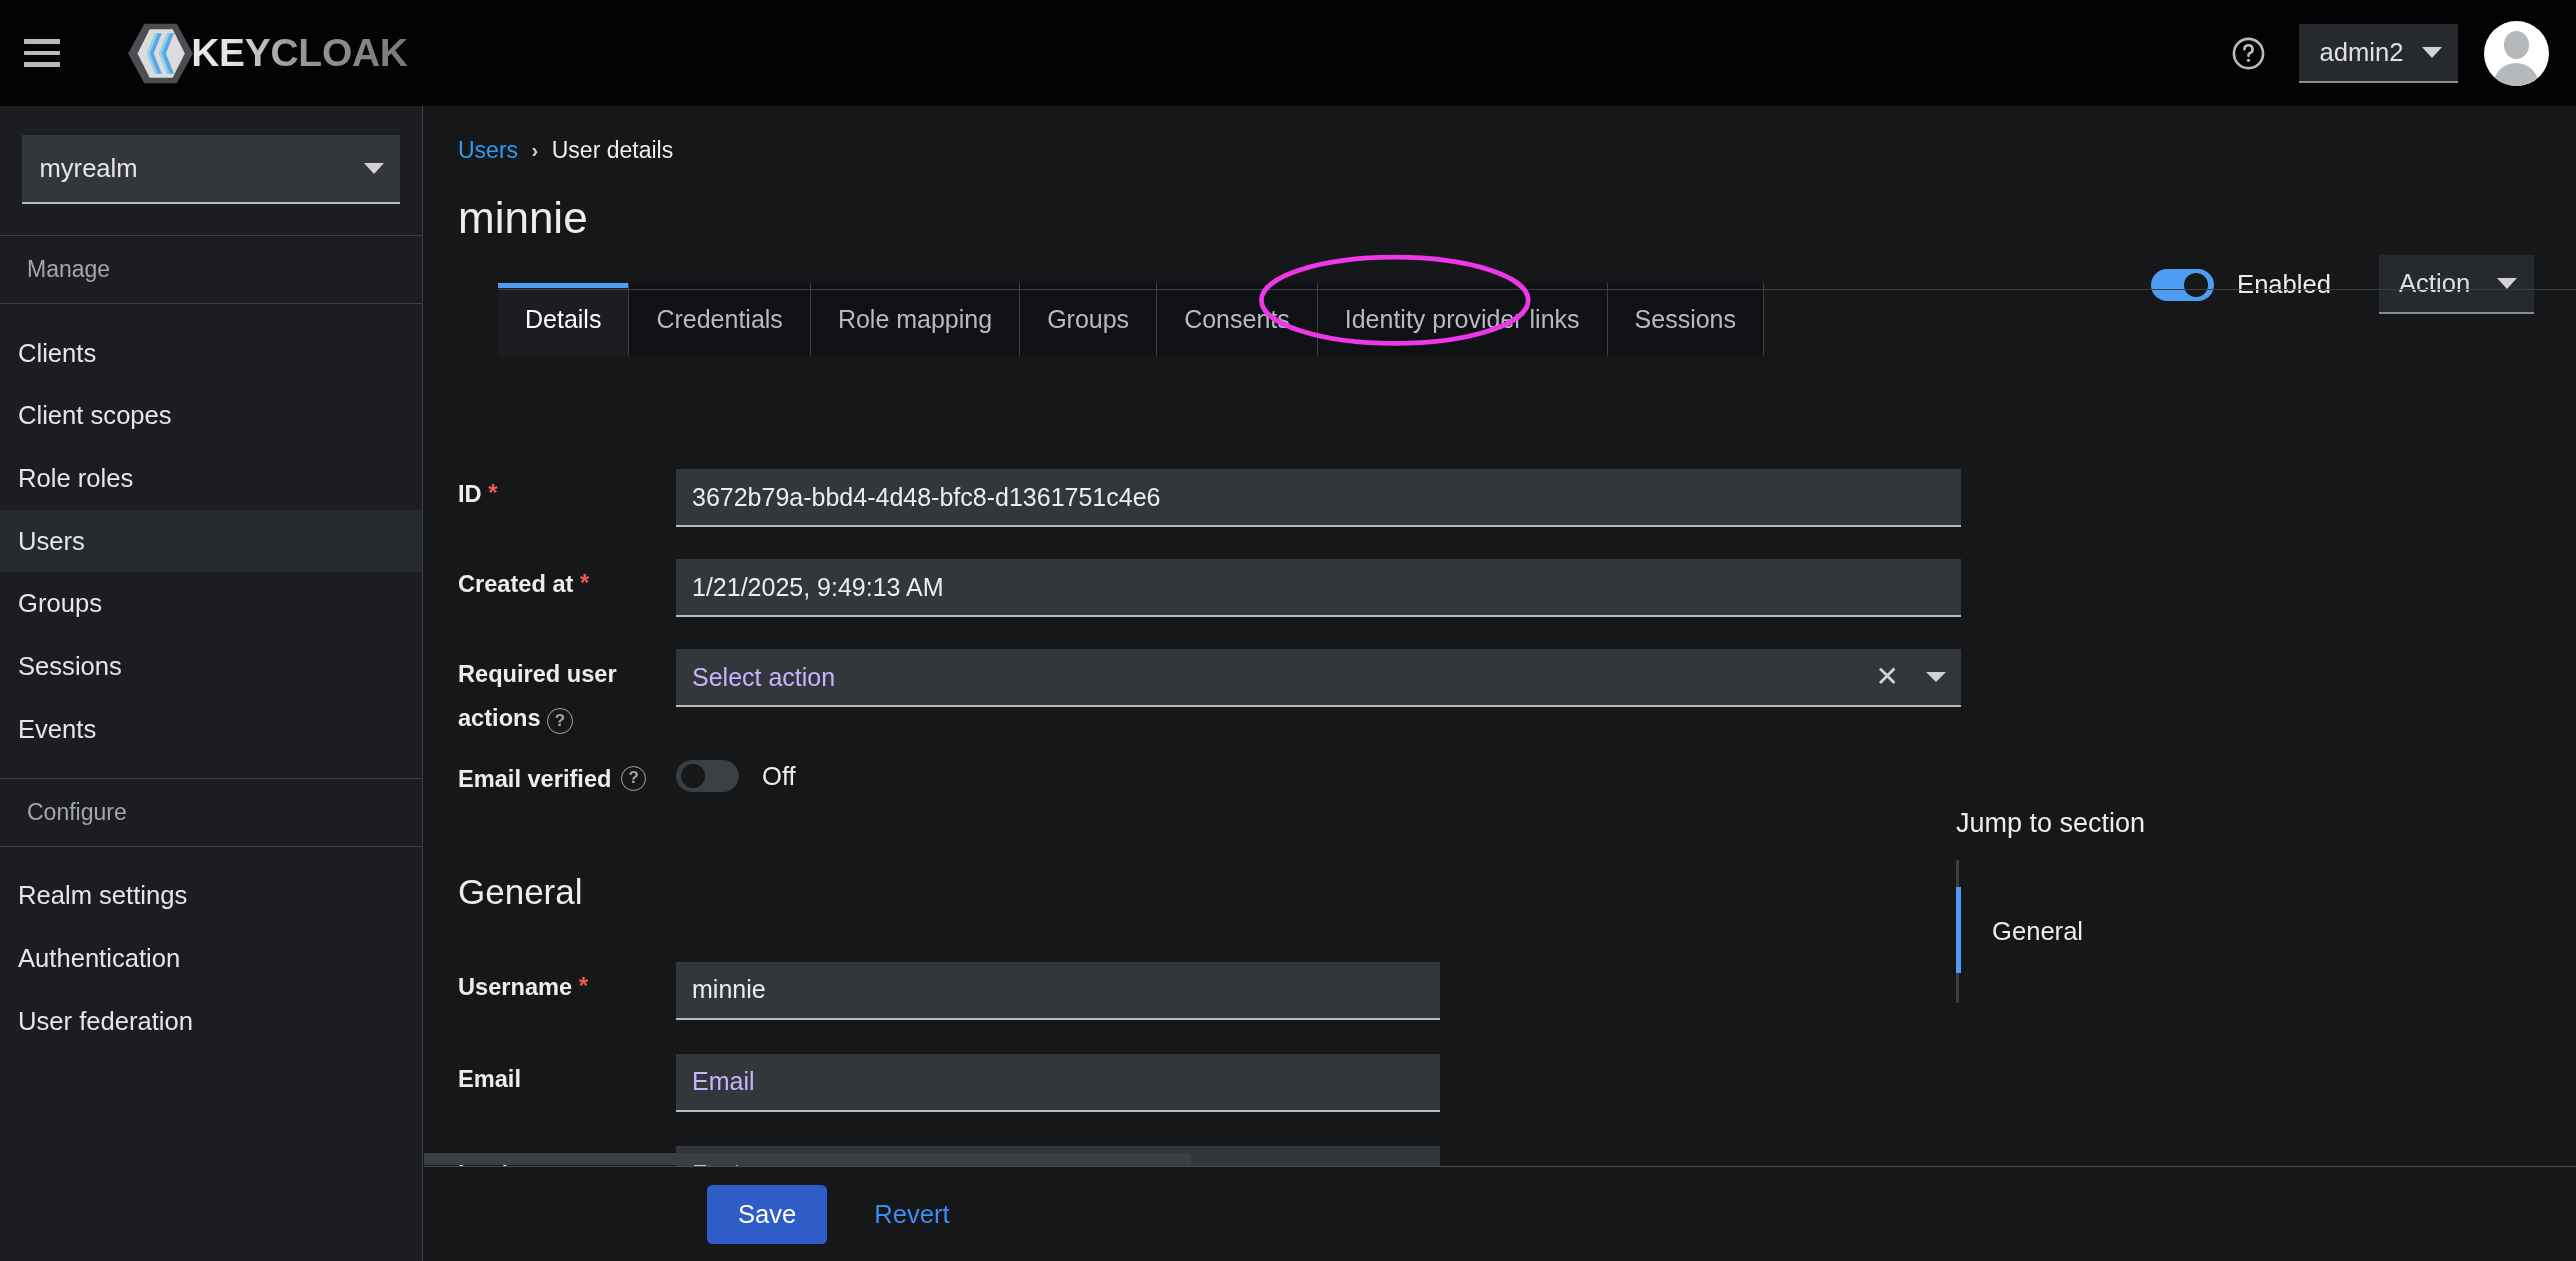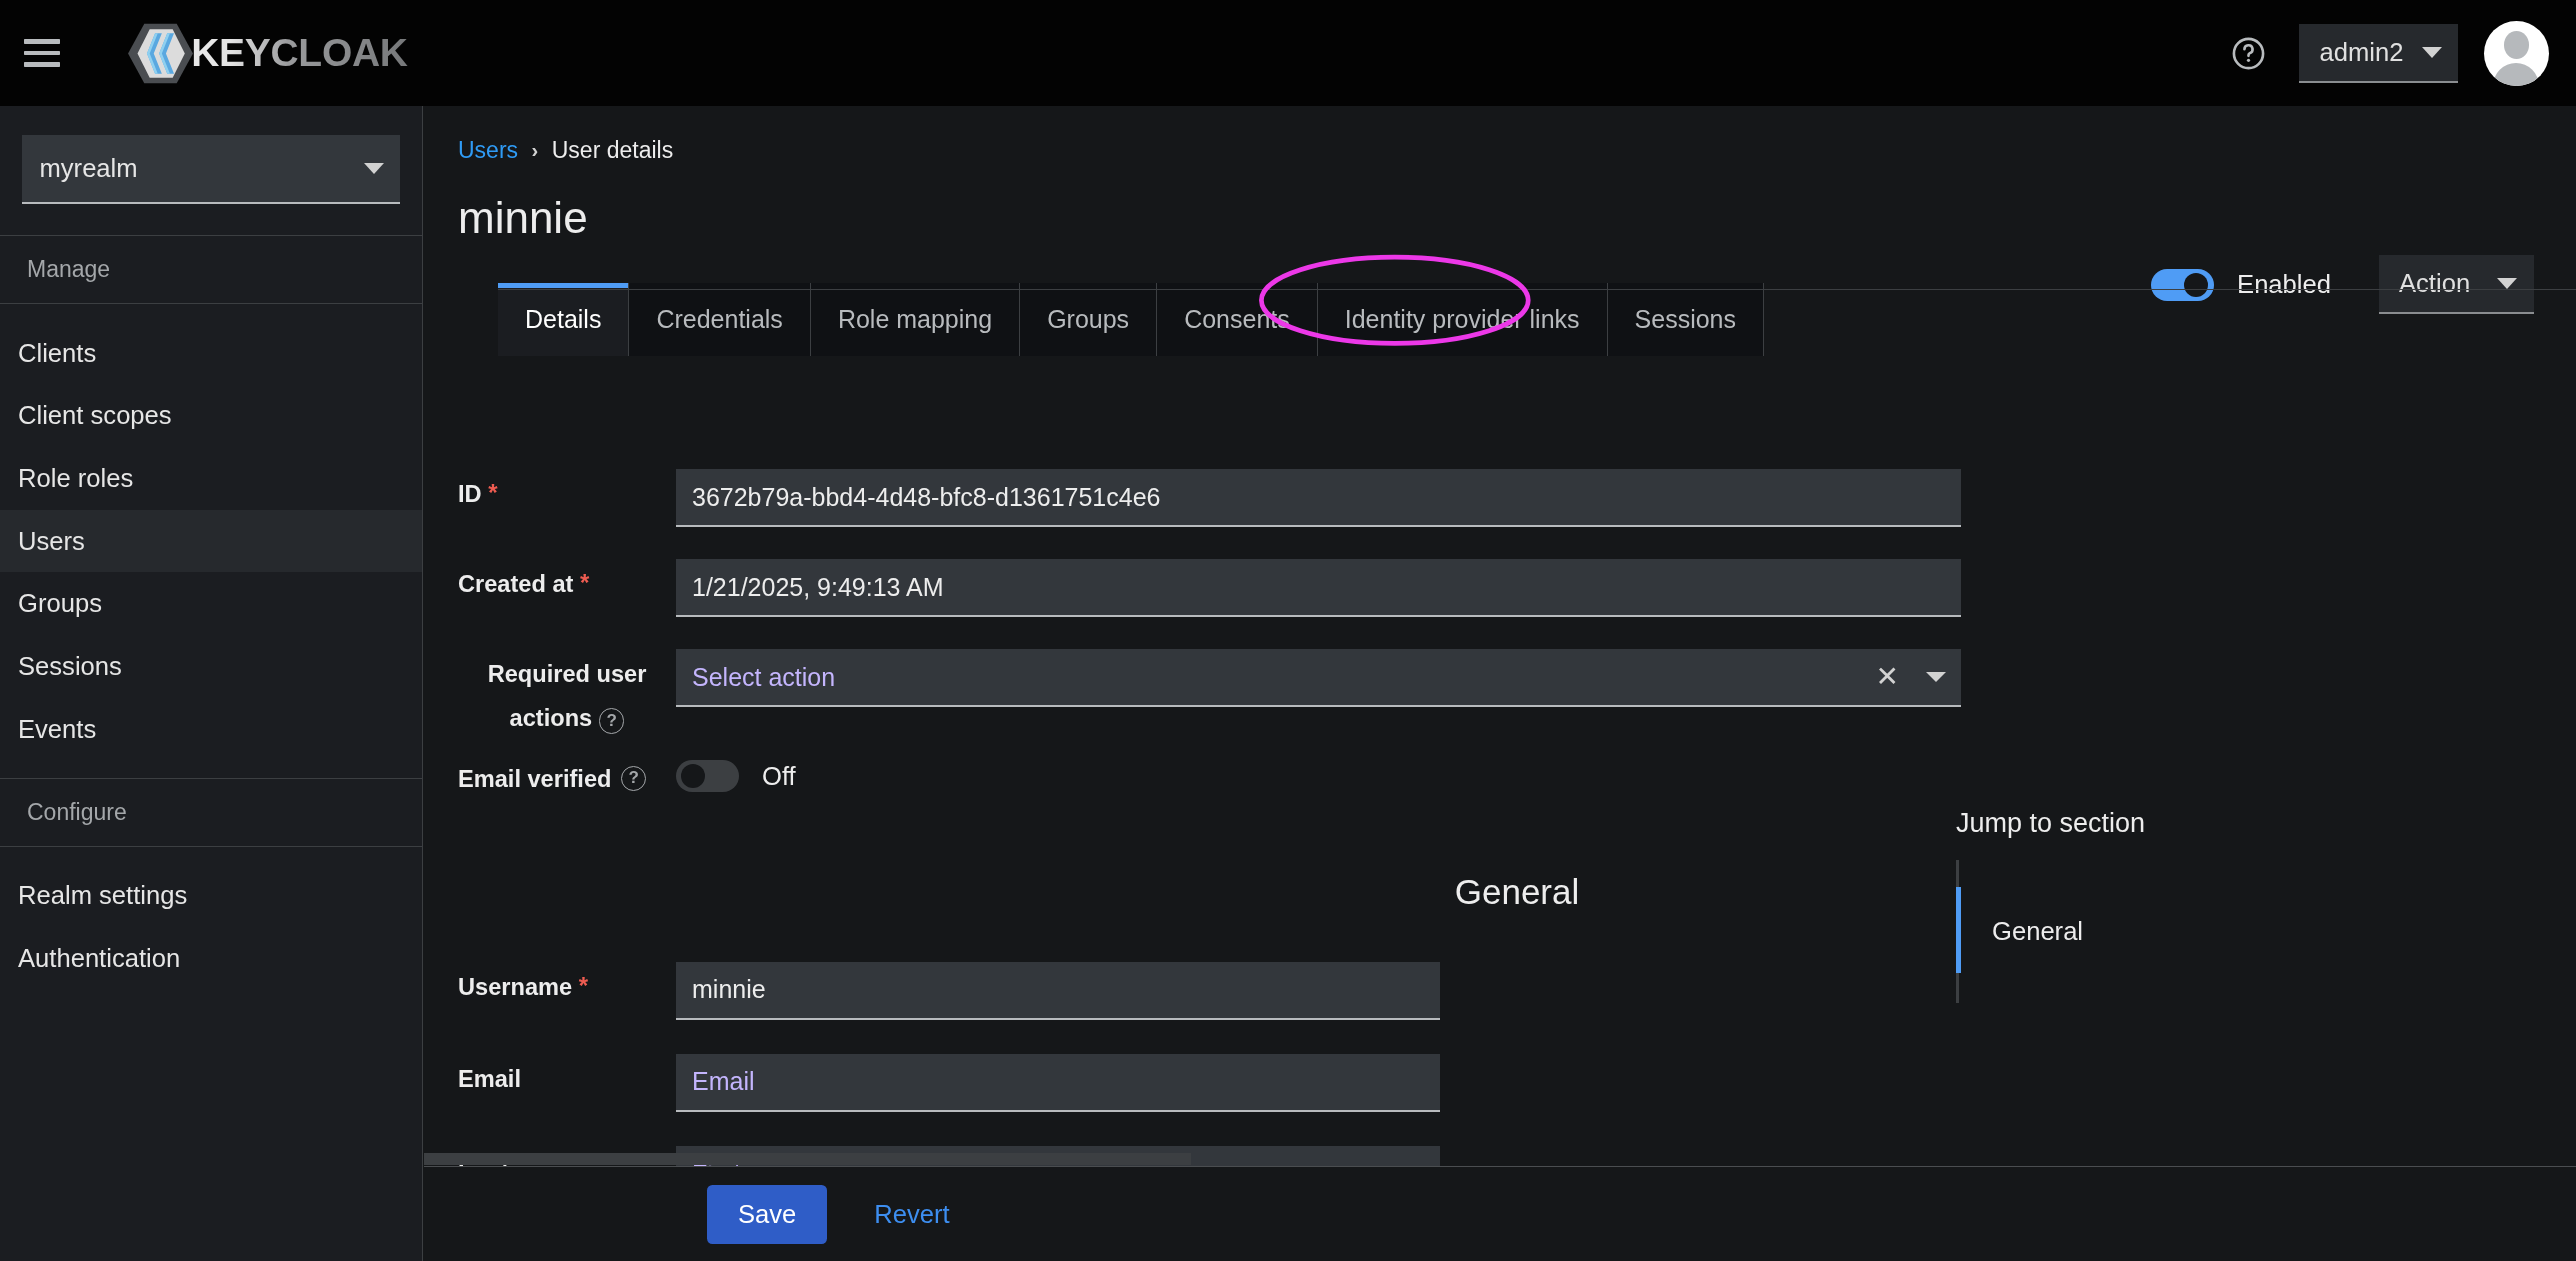--- a/index.html
+++ b/index.html
@@ -128,21 +128,21 @@
   .tab:first-child { border-left: none; }
   .tab.active { background: #1b1d21; color: #ffffff; }
   .tab.active::before {
     content: ""; position: absolute; left: 0; right: 0; top: 0; height: 5.4px; background: #4f9cf5;
   }
   .tabs-underline {
     position: absolute; left: 74px; right: 0; top: 183px; height: 1.3px; background: #3c3f42;
   }
 
   
-  .form-area { position: relative; padding: 0 0 0 0; text-align: center; }
+  .form-area { position: relative; padding: 0 0 0 0; }
   .form-row { display: flex; align-items: flex-start; margin-top: 0; }
   .form-label {
     width: 252px; flex: none; padding-left: 34px; font-size: 23.6px; color: #ededed;
     font-weight: bold; padding-top: 12px; display: flex; align-items: flex-start;
     flex-wrap: wrap;
   }
   .req { color: #ee5c51; margin-left: 6.7px; font-size: 24px; line-height: 1; }
   .helpicon {
     display: inline-flex; width: 25.6px; height: 25.6px; border-radius: 50%;
     border: 1.7px solid #a4a7aa; color: #a4a7aa; font-size: 17px;
@@ -256,20 +256,21 @@
       <div class="nav-item">Groups</div>
       <div class="nav-item">Sessions</div>
       <div class="nav-item">Events</div>
     </div>
 
     <div class="nav-gap"></div>
     <div class="nav-section">Configure</div>
     <div class="nav-list">
       <div class="nav-item">Realm settings</div>
       <div class="nav-item">Authentication</div>
+      <div class="nav-item">User federation</div>
     </div>
   </div>
 
   <div class="content">
 
     <div class="page-header">
       <div class="breadcrumb">
         <span class="crumb-link">Users</span>
         <span class="crumb-sep">›</span>
         <span class="crumb-current">User details</span>

